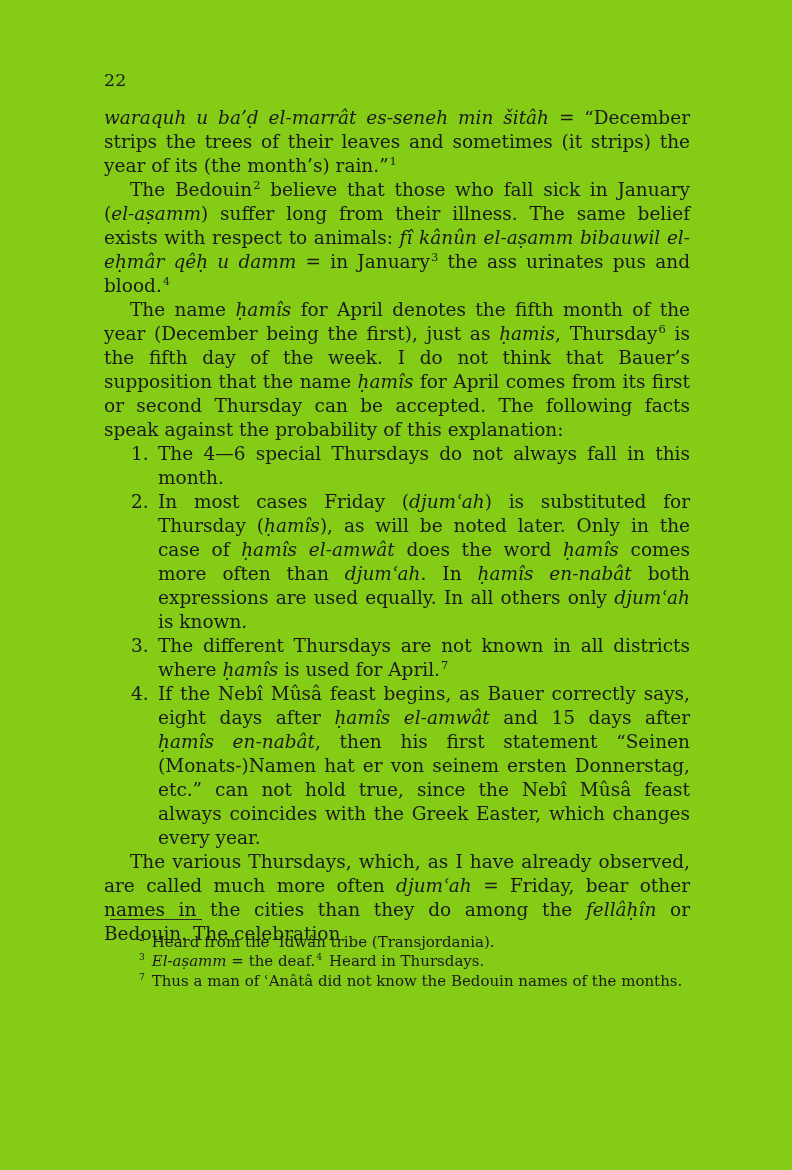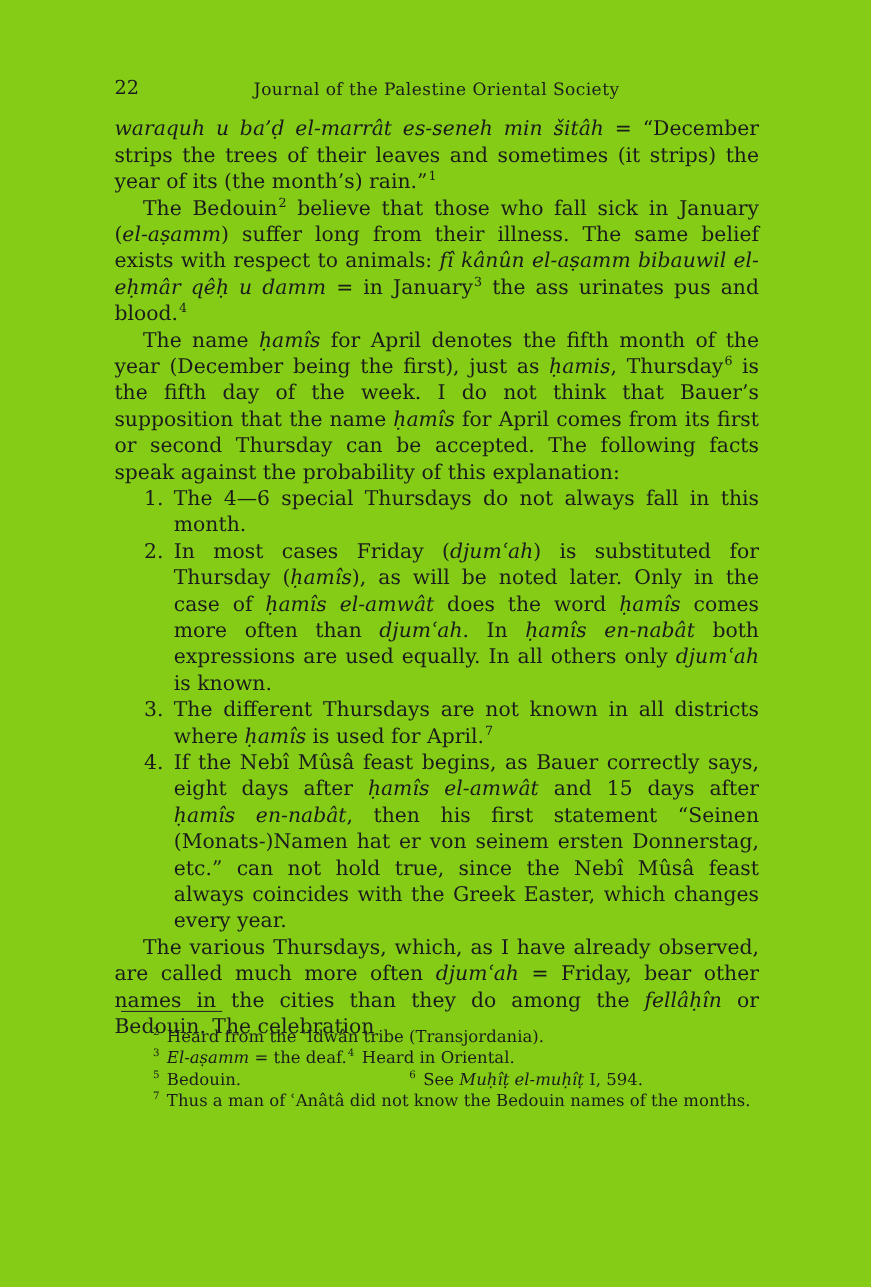--- a/index.html
+++ b/index.html
@@ -106,21 +106,20 @@
     margin-right: 2px;
   }
 </style>
 </head>
 <body>
 
 <div class="page">
 
   <header class="page-header">
     <span class="page-number">22</span>
-    <span class="journal-title">Journal of the Palestine Oriental Society</span>
   </header>
 
   <main class="page-body">
       <p class="para"><em>waraquh u ba’ḍ el-marrât es-seneh min šitâh</em><span> = “December strips the trees of their leaves and sometimes (it strips) the year of its (the month’s) rain.”</span><sup>1</sup></p>
       <p class="para indent"><span>The Bedouin</span><sup>2</sup><span> believe that those who fall sick in January (</span><em>el-aṣamm</em><span>) suffer long from their illness.  The same belief exists with respect to animals: </span><em>fî kânûn el-aṣamm bibauwil el-eḥmâr qêḥ u damm</em><span> = in January</span><sup>3</sup><span> the ass urinates pus and blood.</span><sup>4</sup></p>
       <p class="para indent"><span>The name </span><em>ḥamîs</em><span> for April denotes the fifth month of the year (December being the first), just as </span><em>ḥamis</em><span>, Thursday</span><sup>6</sup><span> is the fifth day of the week.  I do not think that Bauer’s supposition that the name </span><em>ḥamîs</em><span> for April comes from its first or second Thursday can be accepted.  The following facts speak against the probability of this explanation:</span></p>
       <div class="list-item">
         <span class="list-marker">1.</span>
         <span class="list-content"><span>The 4—6 special Thursdays do not always fall in this month.</span></span>
       </div>
@@ -136,18 +135,17 @@
         <span class="list-marker">4.</span>
         <span class="list-content"><span>If the Nebî Mûsâ feast begins, as Bauer correctly says, eight days after </span><em>ḥamîs el-amwât</em><span> and 15 days after </span><em>ḥamîs en-nabât</em><span>, then his first statement “Seinen (Monats-)Namen hat er von seinem ersten Donnerstag, etc.” can not hold true, since the Nebî Mûsâ feast always coincides with the Greek Easter, which changes every year.</span></span>
       </div>
       <p class="para indent"><span>The various Thursdays, which, as I have already observed, are called much more often </span><em>djumʿah</em><span> = Friday, bear other names in the cities than they do among the </span><em>fellâḥîn</em><span> or Bedouin.  The celebration</span></p>
     </main>
 
   <div class="footnote-rule"></div>
 
   <section class="footnotes">
       <div class="footnote-row"><span class="fn-entry"><sup class="fn-marker">2</sup> <span>Heard from the ʿIdwân tribe (Transjordania).</span></span></div>
-      <div class="footnote-row"><span class="fn-entry"><sup class="fn-marker">3</sup> <em>El-aṣamm</em><span> = the deaf.</span></span><span class="fn-entry"><sup class="fn-marker">4</sup> <span>Heard in Oriental.</span></span></div>
-      <div class="footnote-row"><span class="fn-entry"><sup class="fn-marker">5</sup> <span>Bedouin.</span></span><span class="fn-entry"><sup class="fn-marker">6</sup> <span>See </span><em>Muḥîṭ el-muḥîṭ</em><span> I, 594.</span></span></div>
+      <div class="footnote-row"><span class="fn-entry"><sup class="fn-marker">3</sup> <em>El-aṣamm</em><span> = the deaf.</span></span><span class="fn-entry"><sup class="fn-marker">4</sup> <span>Heard in Thursdays.</span></span></div>
       <div class="footnote-row"><span class="fn-entry"><sup class="fn-marker">7</sup> <span>Thus a man of ʿAnâtâ did not know the Bedouin names of the months.</span></span></div>
     </section>
 
 </div>
 
 </body></html>

